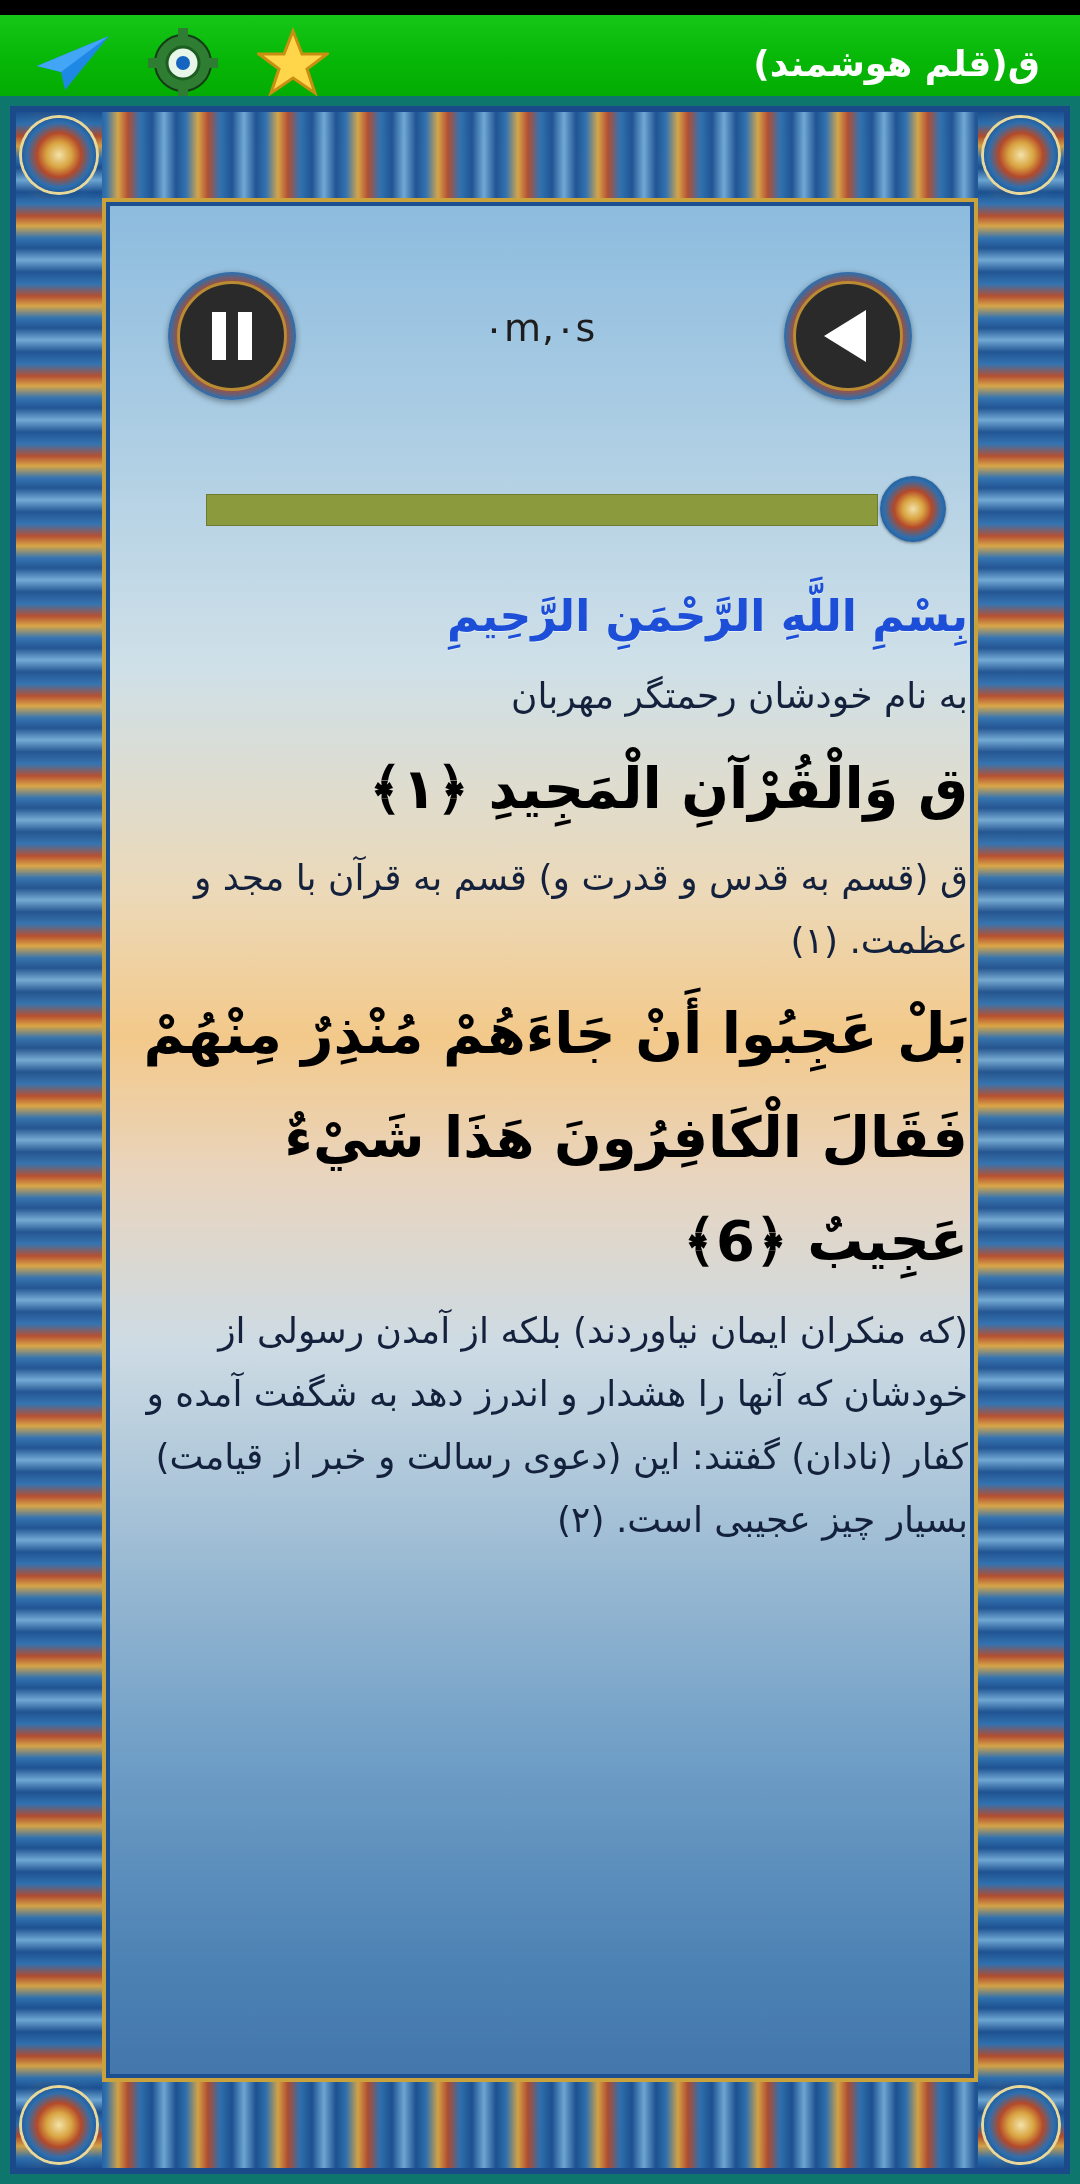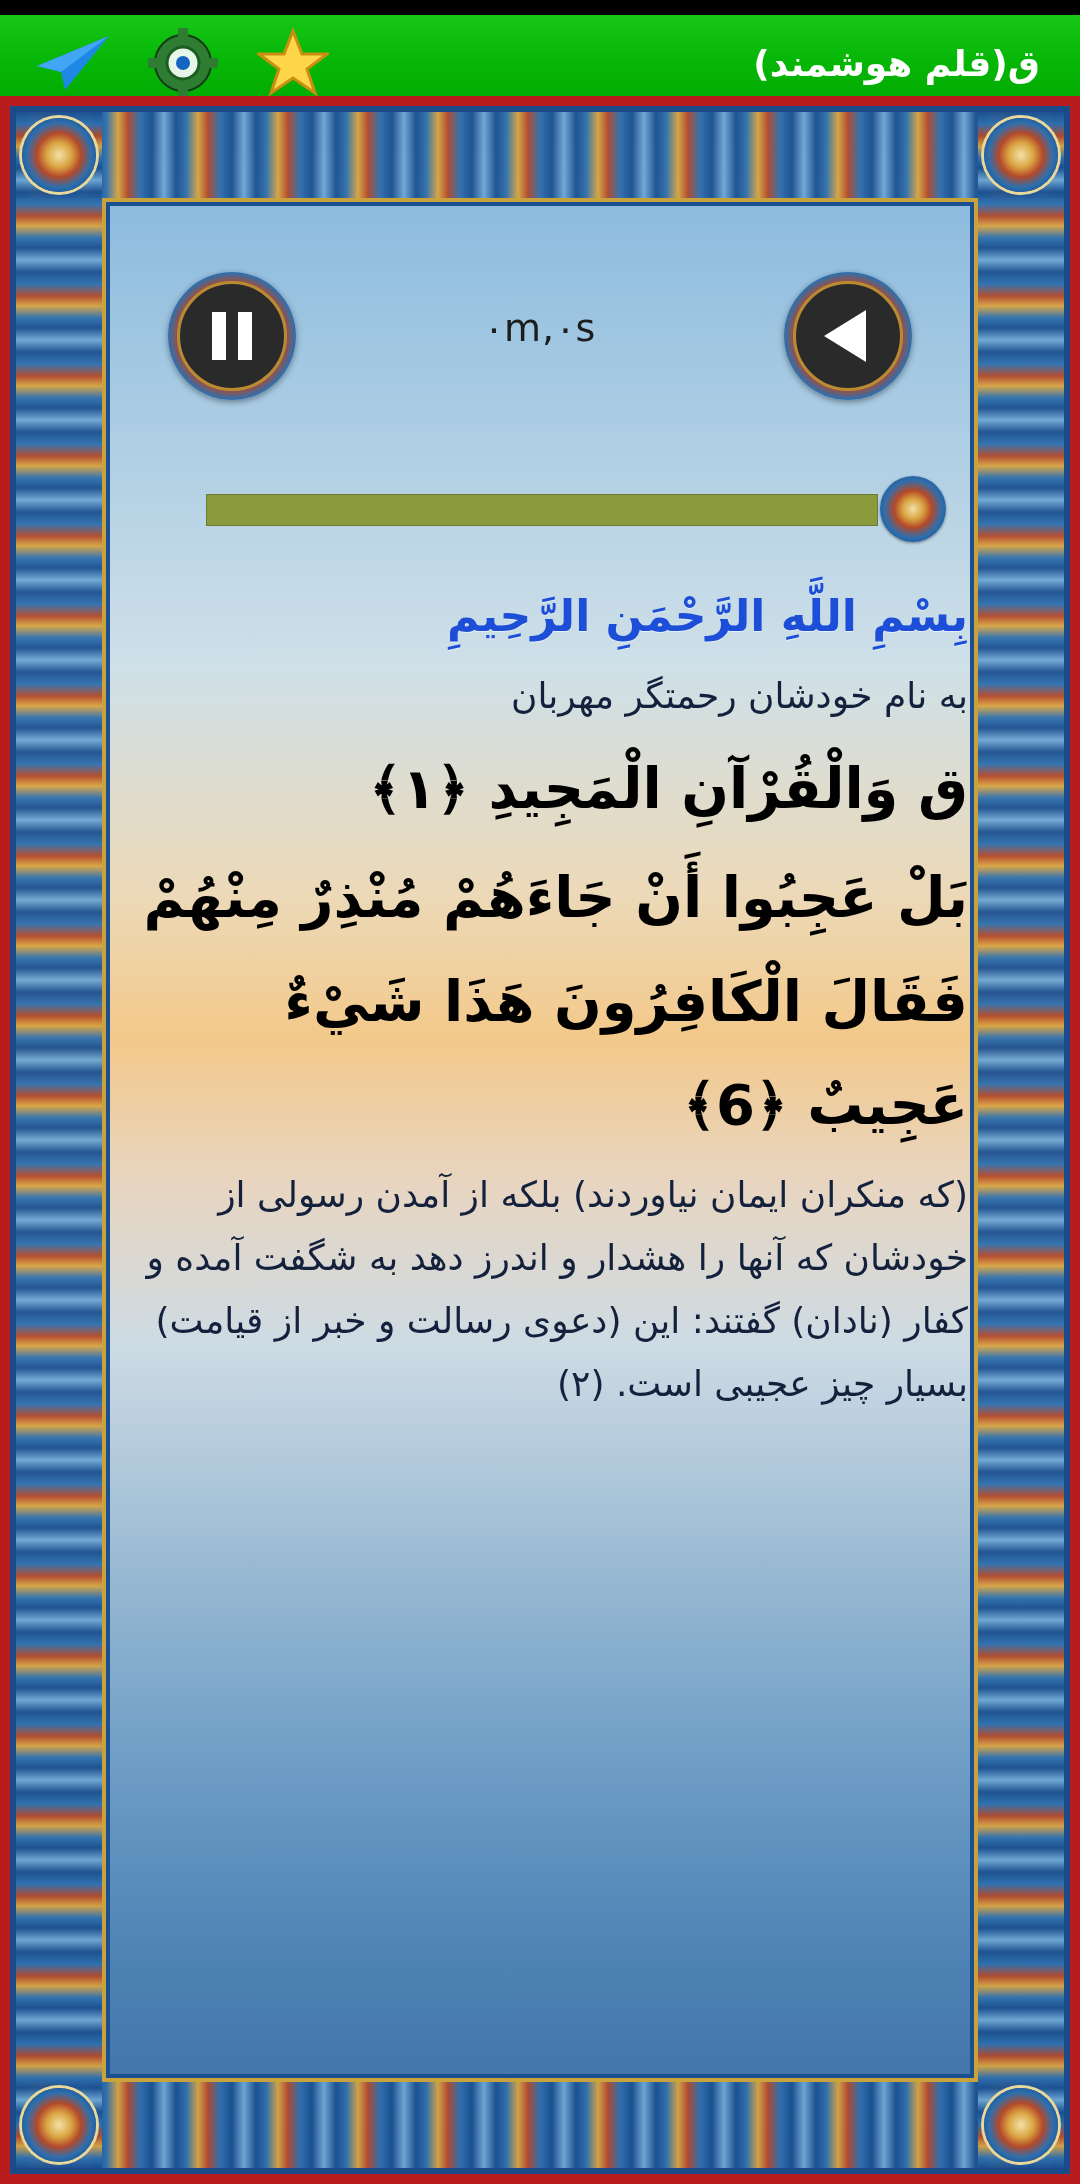--- a/index.html
+++ b/index.html
@@ -47,21 +47,21 @@
     justify-content: center;
   }
   .star-icon svg, .gear-icon svg, .send-icon svg { display: block; }
 
   
   .page {
     position: absolute;
     top: 96px; left: 0;
     width: 1080px;
     height: 2088px;
-    background: #b91c1c;
+    background: #0f766e;
     box-sizing: border-box;
     padding: 10px;
   }
   .frame {
     position: relative;
     width: 1060px;
     height: 2068px;
     box-sizing: border-box;
     border: 6px solid #1a4a8a;
     background:
@@ -326,20 +326,21 @@
       <div class="seek-row">
         <div class="seek-track"></div>
         <div class="seek-thumb"></div>
       </div>
 
       <div class="quran">
         <div class="basmala">بِسْمِ اللَّهِ الرَّحْمَنِ الرَّحِيمِ</div>
         <div class="trans">به نام خودشان رحمتگر مهربان</div>
 
         <div class="ayah">ق وَالْقُرْآنِ الْمَجِيدِ ﴿١﴾</div>
+        <div class="trans">ق (قسم به قدس و قدرت و) قسم به قرآن با مجد و عظمت. (۱)</div>
 
         <div class="ayah">بَلْ عَجِبُوا أَنْ جَاءَهُمْ مُنْذِرٌ مِنْهُمْ فَقَالَ الْكَافِرُونَ هَذَا شَيْءٌ عَجِيبٌ ﴿6﴾</div>
         <div class="trans">(که منکران ایمان نیاوردند) بلکه از آمدن رسولی از خودشان که آنها را هشدار و اندرز دهد به شگفت آمده و کفار (نادان) گفتند: این (دعوی رسالت و خبر از قیامت) بسیار چیز عجیبی است. (۲)</div>
 
       </div>
 
     </div>
   </div>
 </div>
 

